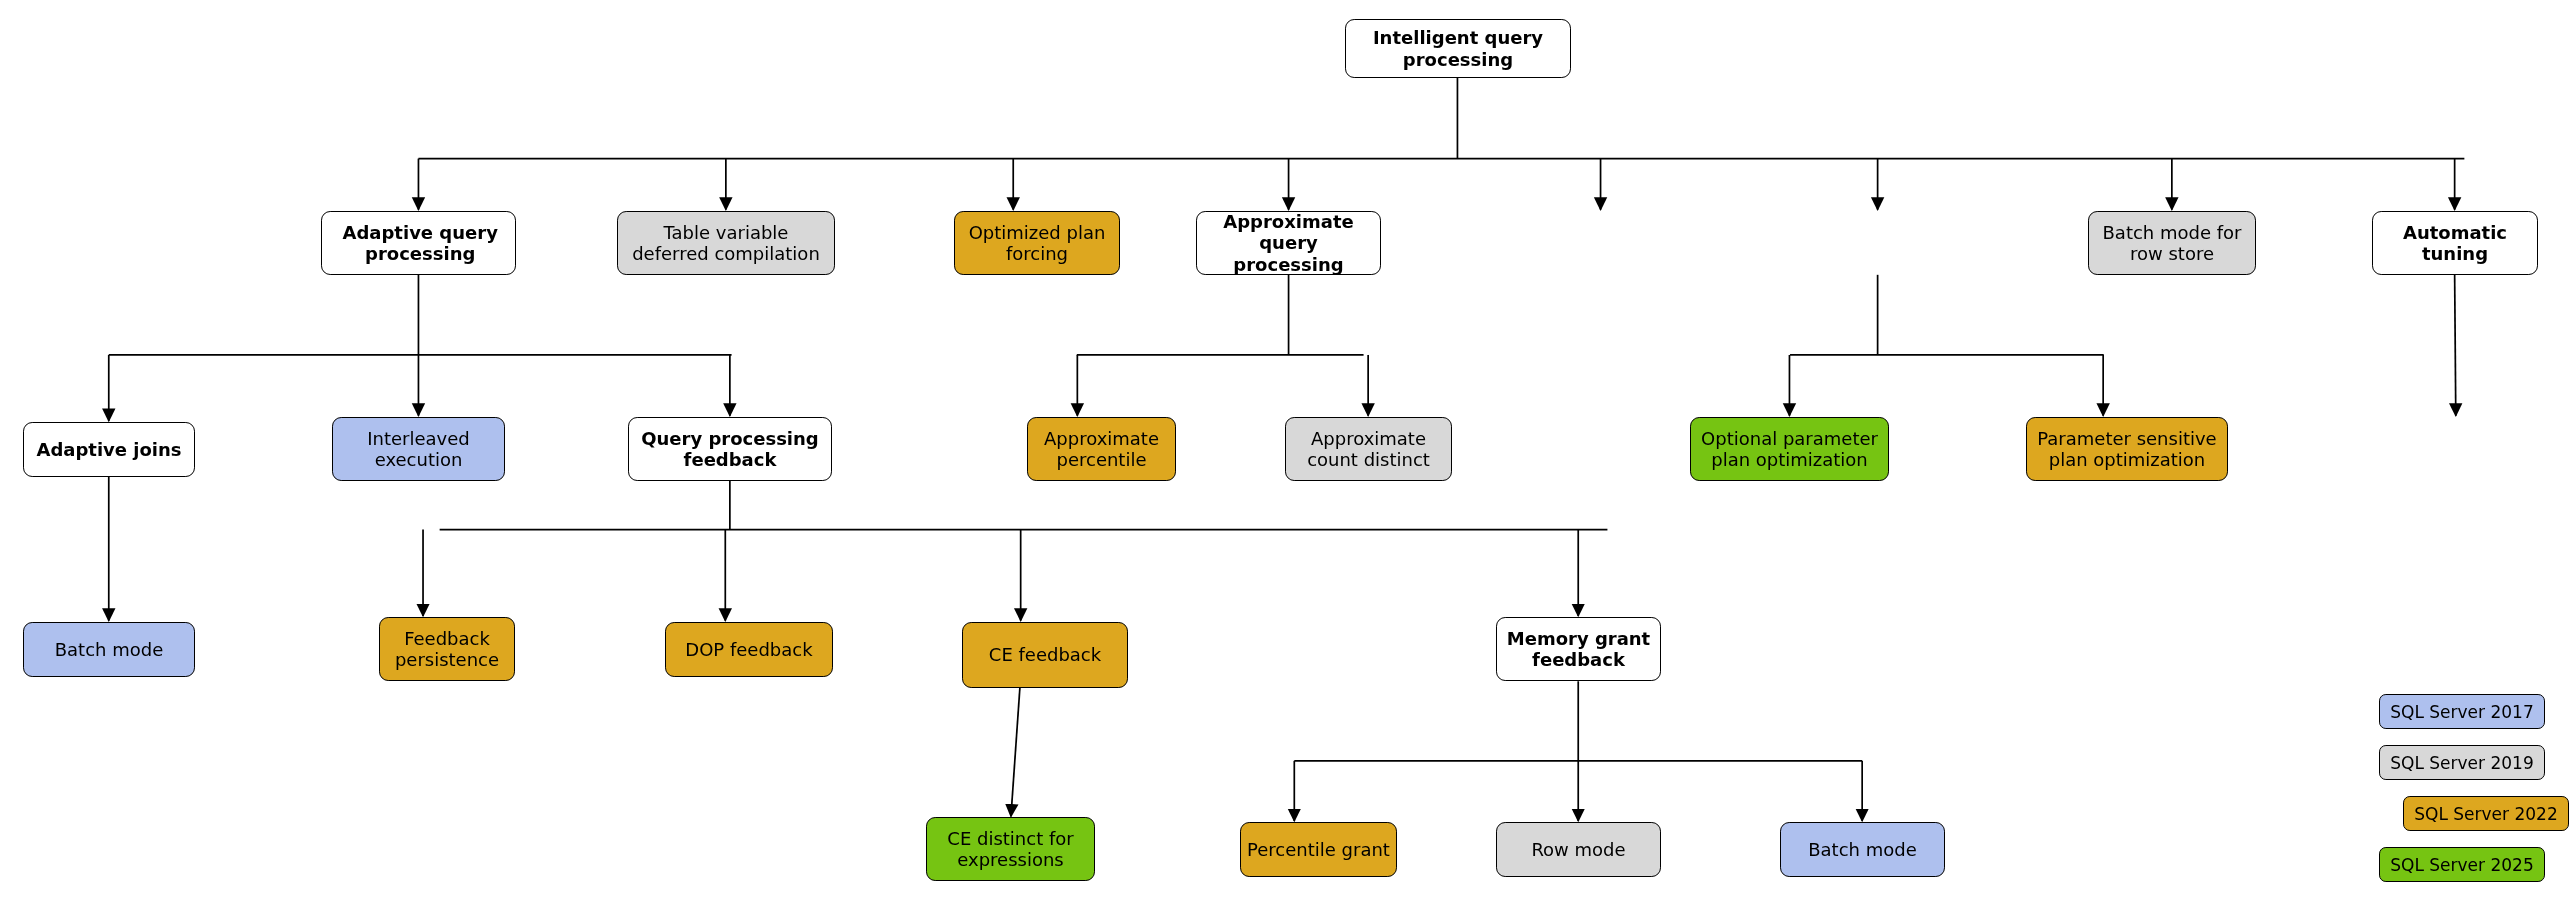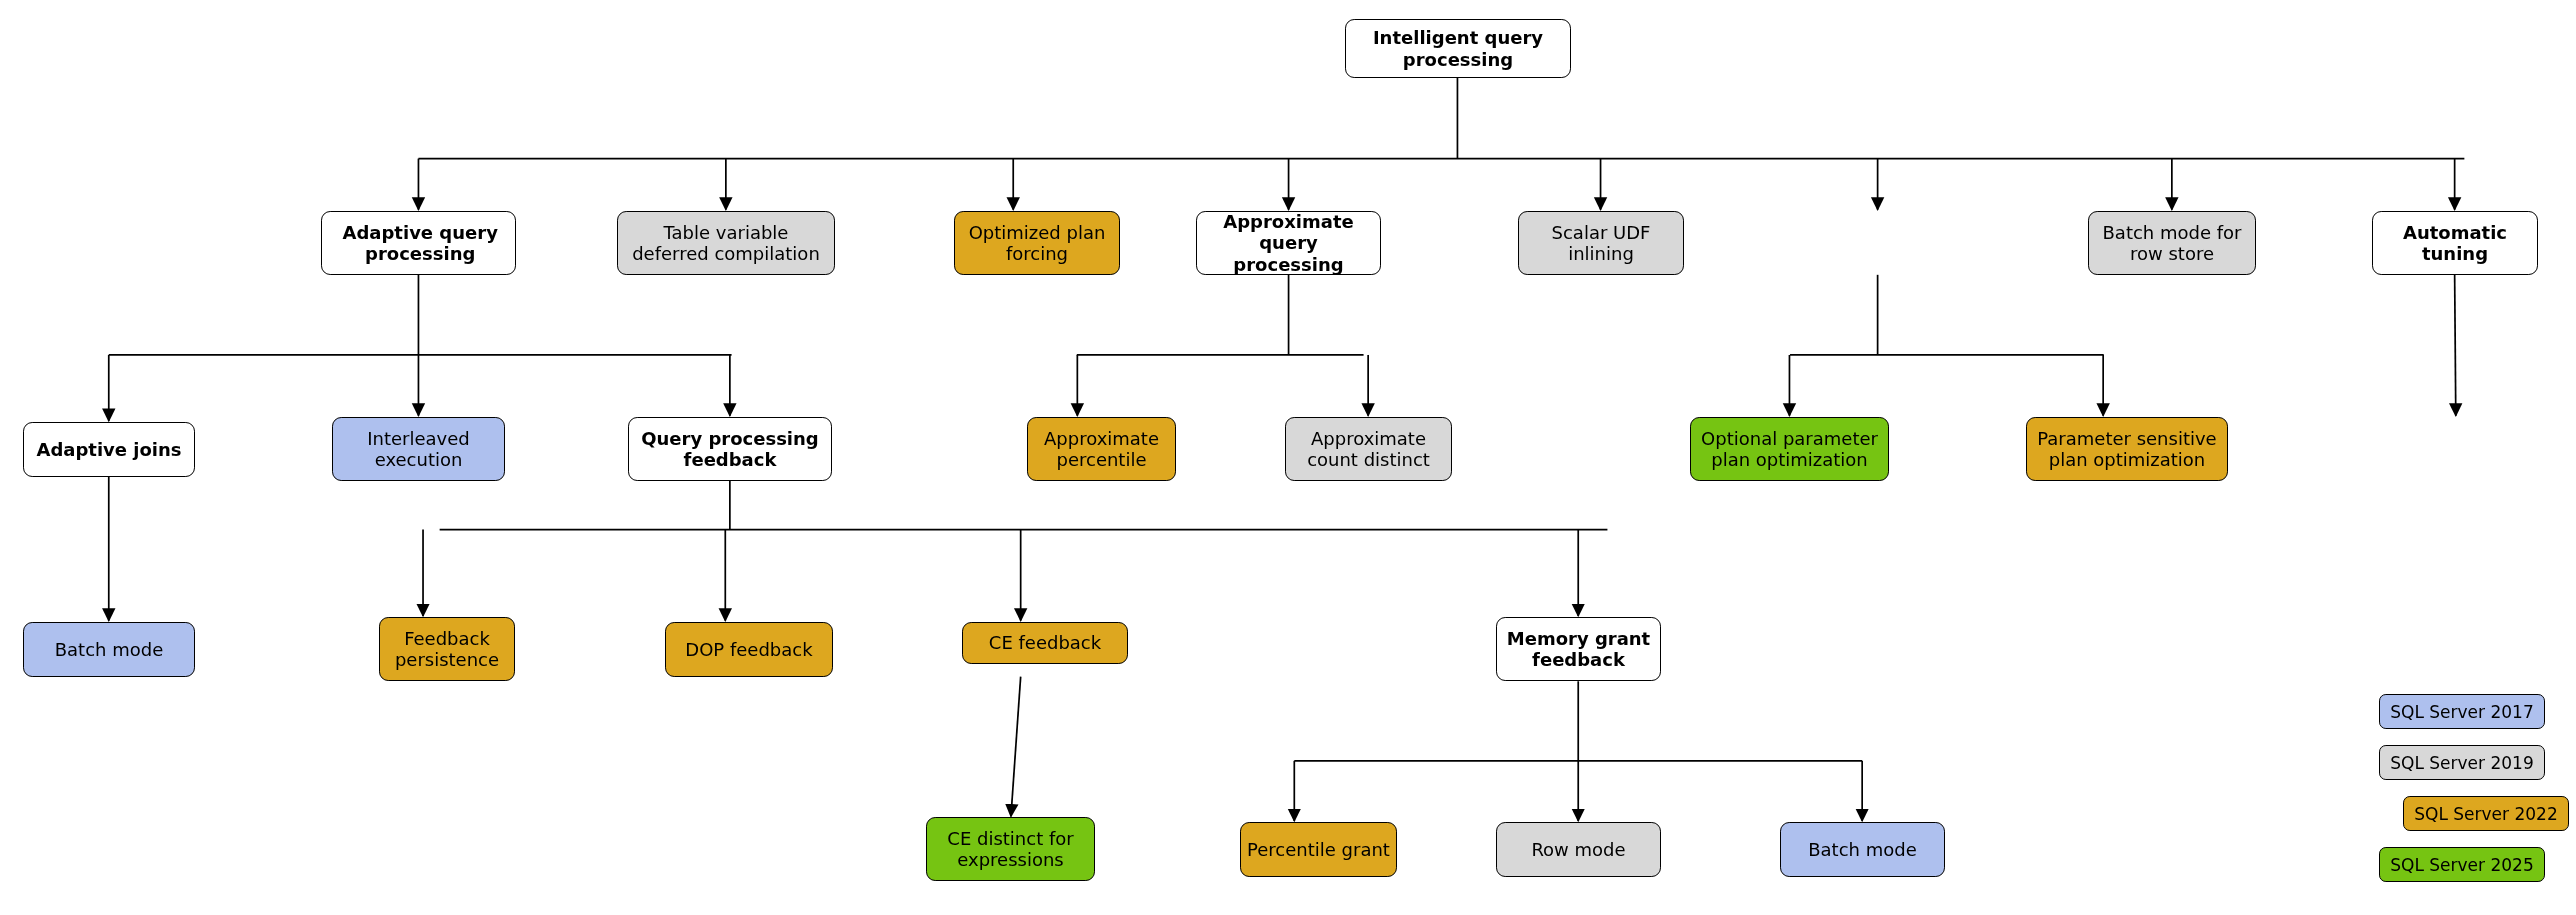--- a/index.html
+++ b/index.html
@@ -128,24 +128,20 @@
 deferred compilation</span>
     </div>
     <div class="node fill-orange" style="left: 930px; top: 211px; width: 166px; height: 64px;">
       <span class="label">Optimized plan
 forcing</span>
     </div>
     <div class="node fill-white" style="left: 1196px; top: 211px; width: 185px; height: 64px;">
       <span class="label">Approximate
 query processing</span>
     </div>
-    <div class="node fill-gray" style="left: 1518px; top: 211px; width: 166px; height: 64px;">
-      <span class="label">Scalar UDF
-inlining</span>
-    </div>
     <div class="node fill-gray" style="left: 2088px; top: 211px; width: 168px; height: 64px;">
       <span class="label">Batch mode for
 row store</span>
     </div>
     <div class="node fill-white" style="left: 2372px; top: 211px; width: 166px; height: 64px;">
       <span class="label">Automatic
 tuning</span>
     </div>
     <div class="node fill-white" style="left: 23px; top: 422px; width: 172px; height: 55px;">
       <span class="label">Adaptive joins</span>
@@ -177,21 +173,21 @@
     <div class="node fill-blue" style="left: 23px; top: 622px; width: 172px; height: 55px;">
       <span class="label">Batch mode</span>
     </div>
     <div class="node fill-orange" style="left: 355px; top: 617px; width: 136px; height: 64px;">
       <span class="label">Feedback
 persistence</span>
     </div>
     <div class="node fill-orange" style="left: 641px; top: 622px; width: 168px; height: 55px;">
       <span class="label">DOP feedback</span>
     </div>
-    <div class="node fill-orange" style="left: 938px; top: 622px; width: 166px; height: 42px;">
+    <div class="node fill-orange" style="left: 938px; top: 622px; width: 166px; height: 66px;">
       <span class="label">CE feedback</span>
     </div>
     <div class="node fill-white" style="left: 1496px; top: 617px; width: 165px; height: 64px;">
       <span class="label">Memory grant
 feedback</span>
     </div>
     <div class="node fill-green" style="left: 926px; top: 817px; width: 169px; height: 64px;">
       <span class="label">CE distinct for
 expressions</span>
     </div>

